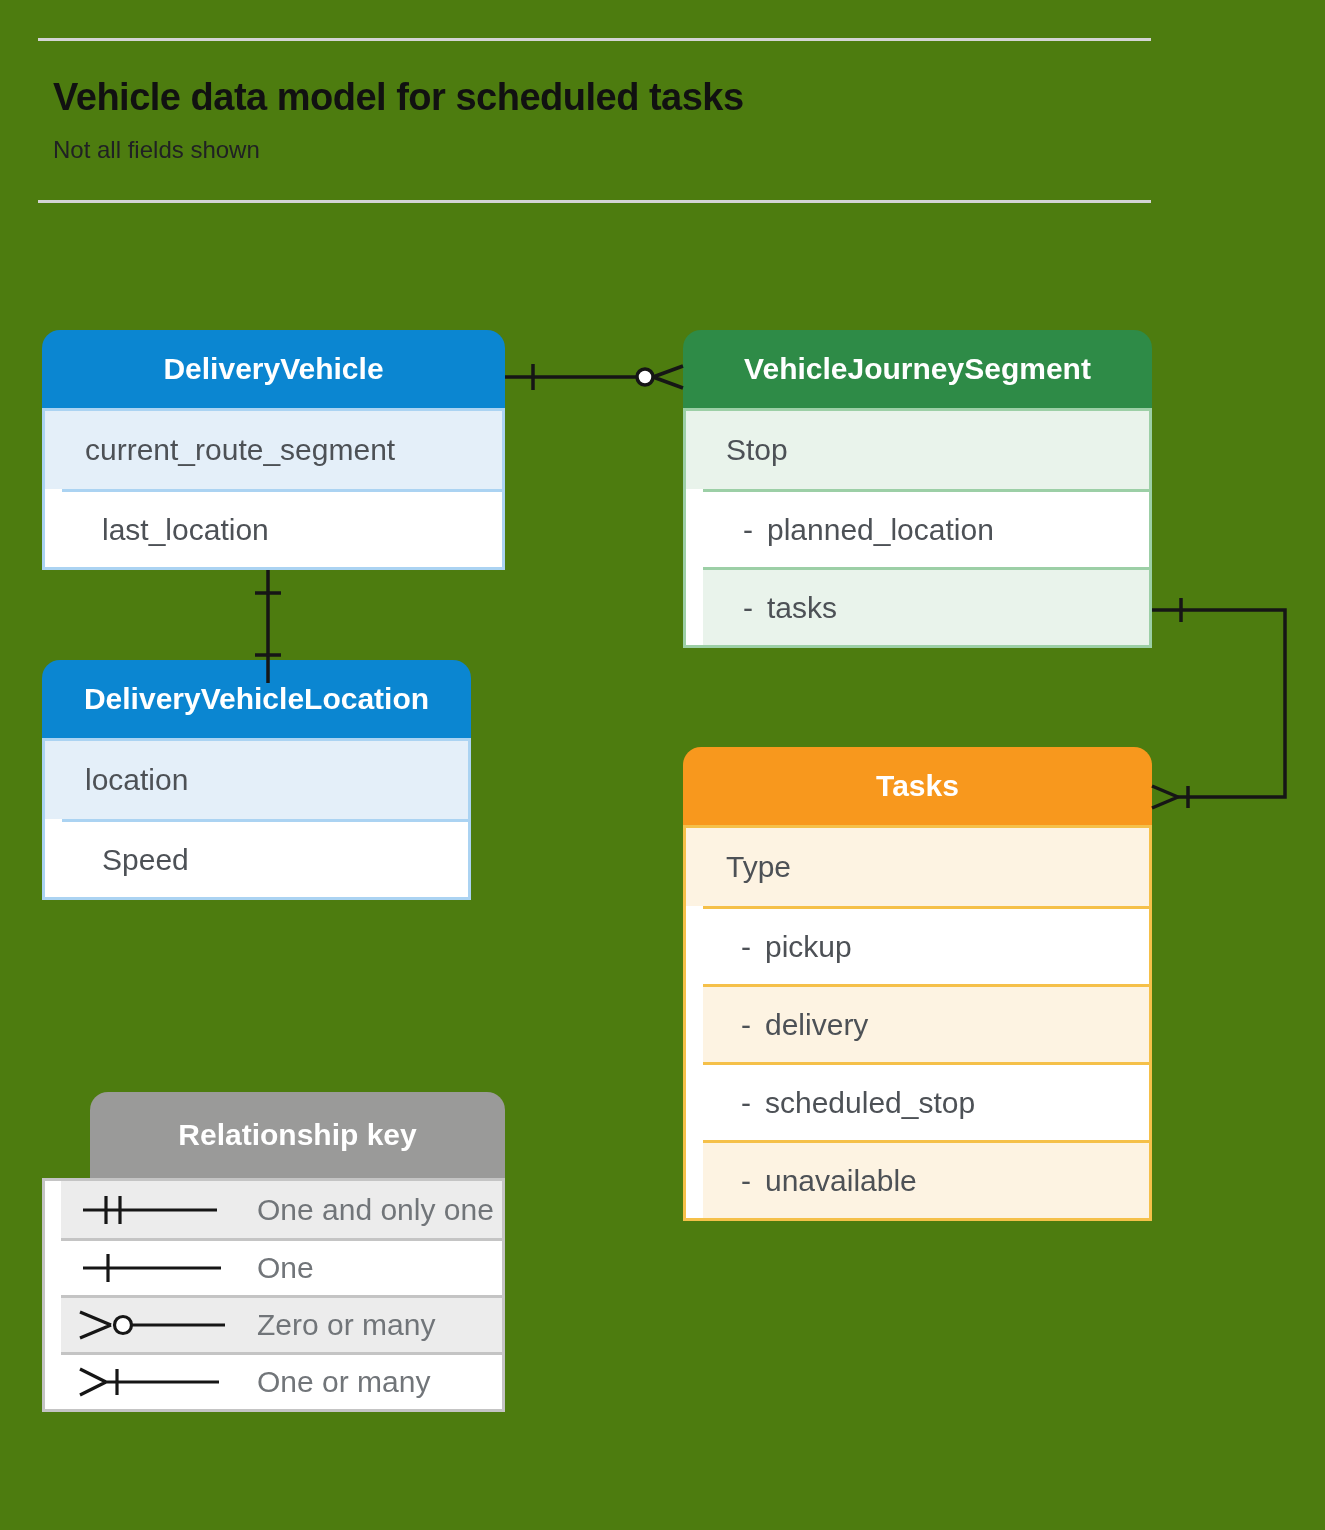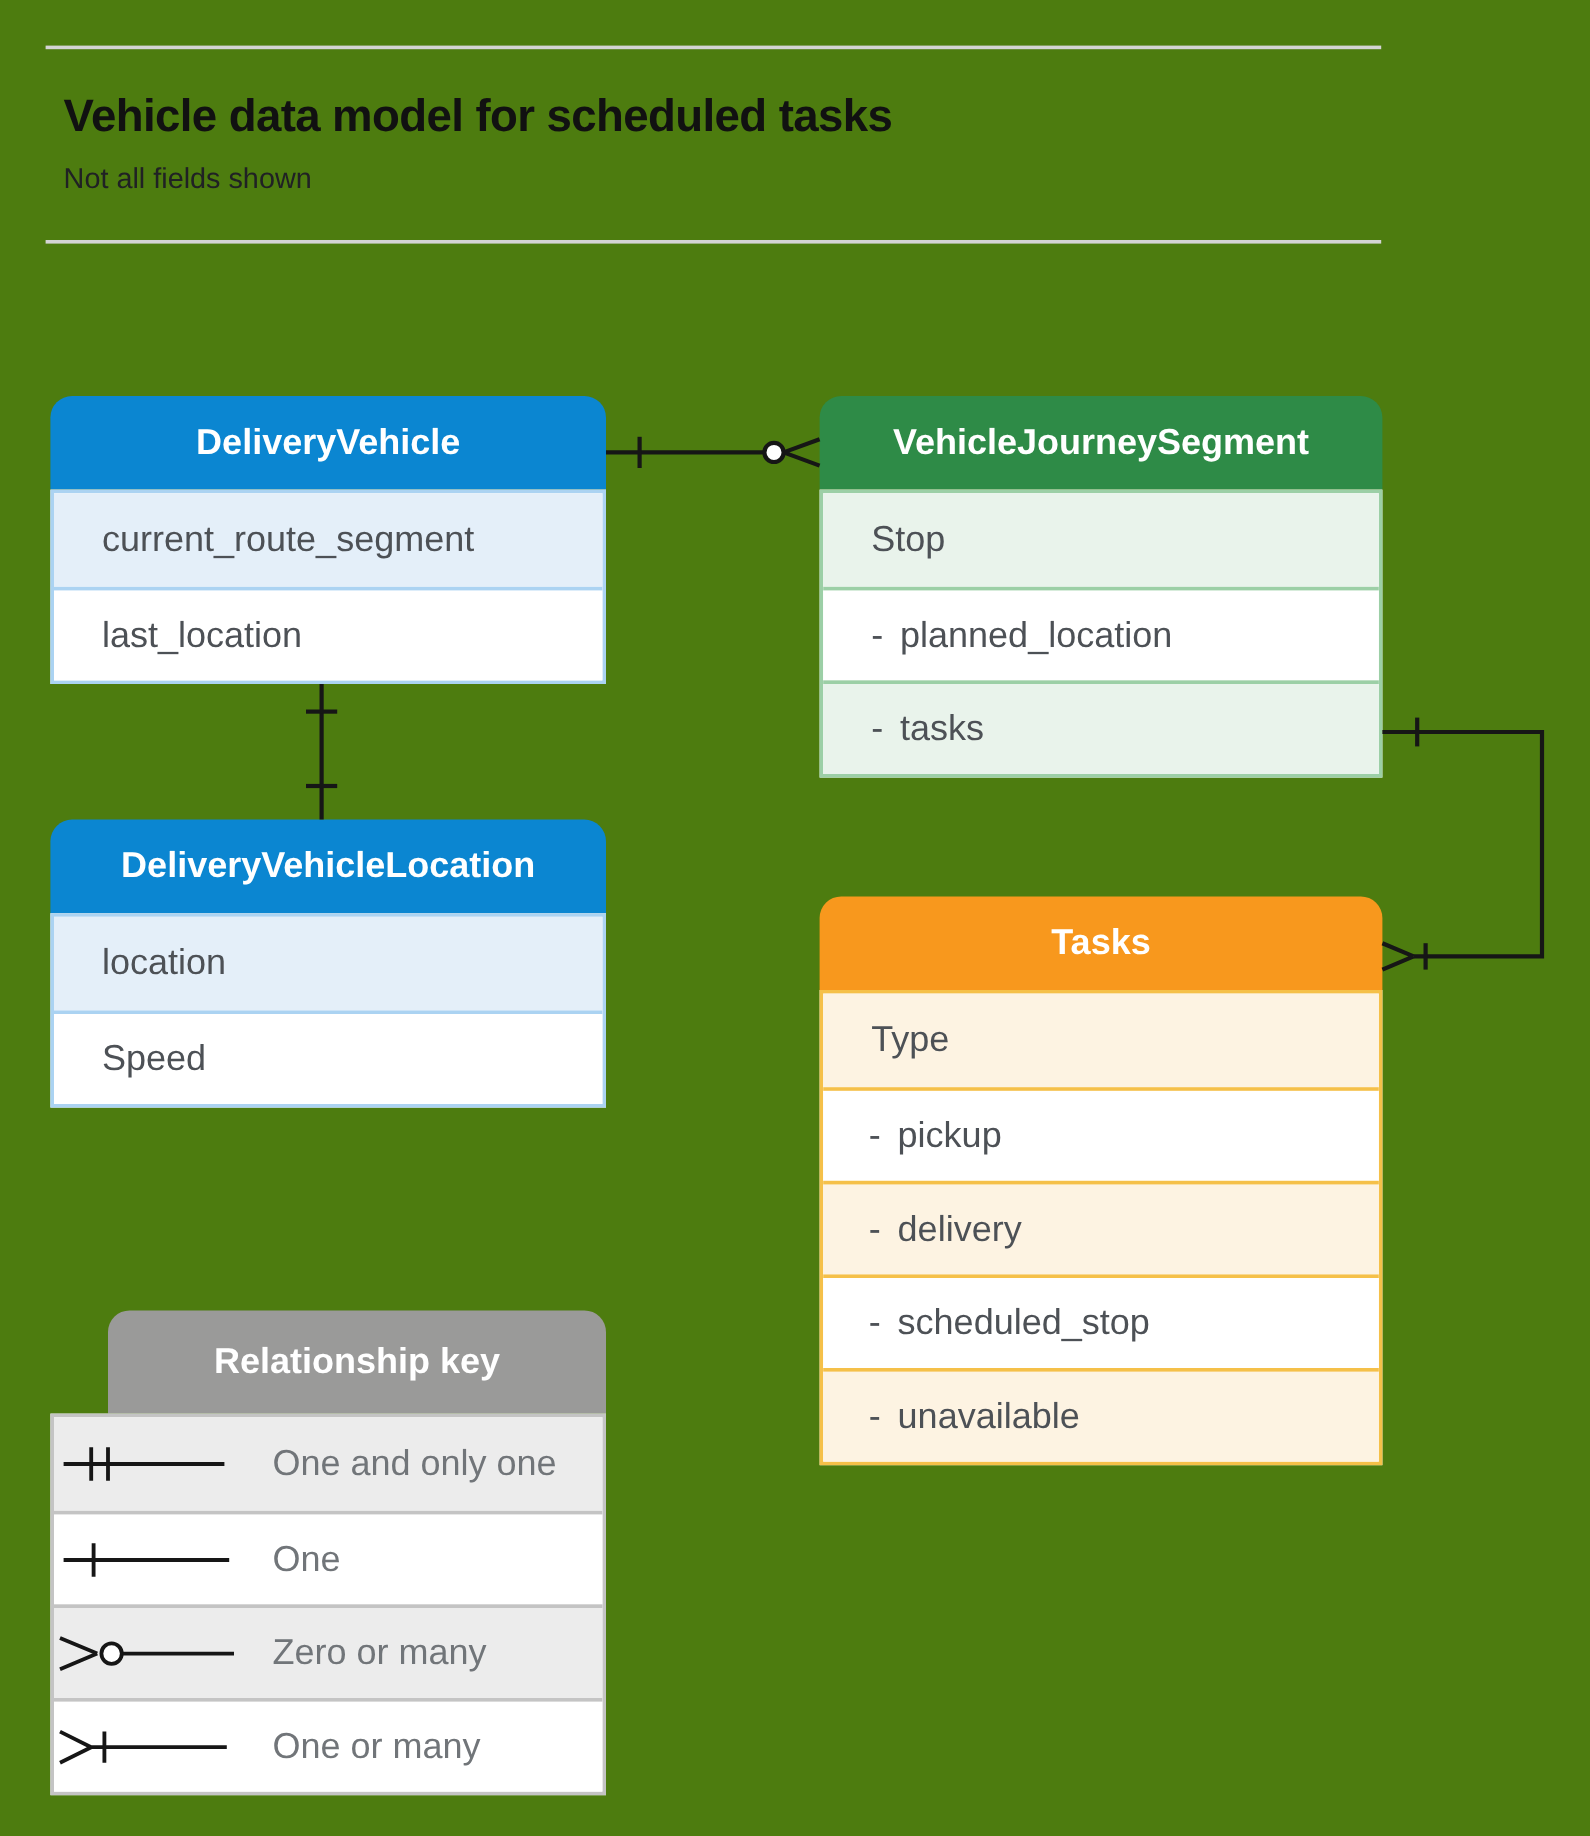--- a/index.html
+++ b/index.html
@@ -58,42 +58,43 @@
   .row {
     height: 78px;
     display: flex;
     align-items: center;
     padding-left: 40px;
     box-sizing: border-box;
     font-size: 30px;
     color: var(--field-text, #4d5156);
     background: #ffffff;
   }
-  .row + .row { border-top: 3px solid var(--bd); }
+  .row + .row { border-top: 3px solid var(--bd); margin-left: 17px; }
   .row:nth-child(odd) { background: var(--tint); }
   .row-indent { padding-left: 38px; }
   .dash { display: inline-block; width: 24px; }
 
   .blue   { --hd: var(--blue-header);   --tint: var(--blue-tint);   --bd: var(--blue-border); }
   .green  { --hd: var(--green-header);  --tint: var(--green-tint);  --bd: var(--green-border); }
   .orange { --hd: var(--orange-header); --tint: var(--orange-tint); --bd: var(--orange-border); }
   .gray   { --hd: var(--gray-header);   --tint: var(--gray-tint);   --bd: var(--gray-border); }
   .entity .ehead { background: var(--hd); }
 
   
   .keybox .ehead { height: 86px; margin-left: 48px; }
   .krow {
-    height: 78px;
+    height: 57px;
     display: flex;
     align-items: center;
-    padding-left: 2px;
+    padding-left: 16px;
     box-sizing: border-box;
     font-size: 30px;
     color: var(--legend-text, #717579);
     background: #ffffff;
+    margin-left: 16px;
   }
   .krow + .krow { border-top: 3px solid var(--bd); text-align: right; }
   .krow:nth-child(odd) { background: var(--tint); }
   .ksym { flex: 0 0 168px; margin-right: 12px; }
   .ksym path, .ksym circle {
     stroke: var(--connector, #161616);
     stroke-width: 3.2;
     fill: none;
   }
   .ksym circle { fill: #ffffff; }
@@ -147,21 +148,21 @@
         <span class="dash">-</span>
         <span>planned_location</span>
       </div>
       <div class="row">
         <span class="dash">-</span>
         <span>tasks</span>
       </div>
     </div>
   </section>
 
-  <section class="entity blue" style="left:42px; top:683px; width:463px;">
+  <section class="entity blue" style="left:42px; top:660px; width:429px;">
     <header class="ehead">DeliveryVehicleLocation</header>
     <div class="erows">
       <div class="row">
         <span>location</span>
       </div>
       <div class="row">
         <span>Speed</span>
       </div>
     </div>
   </section>

